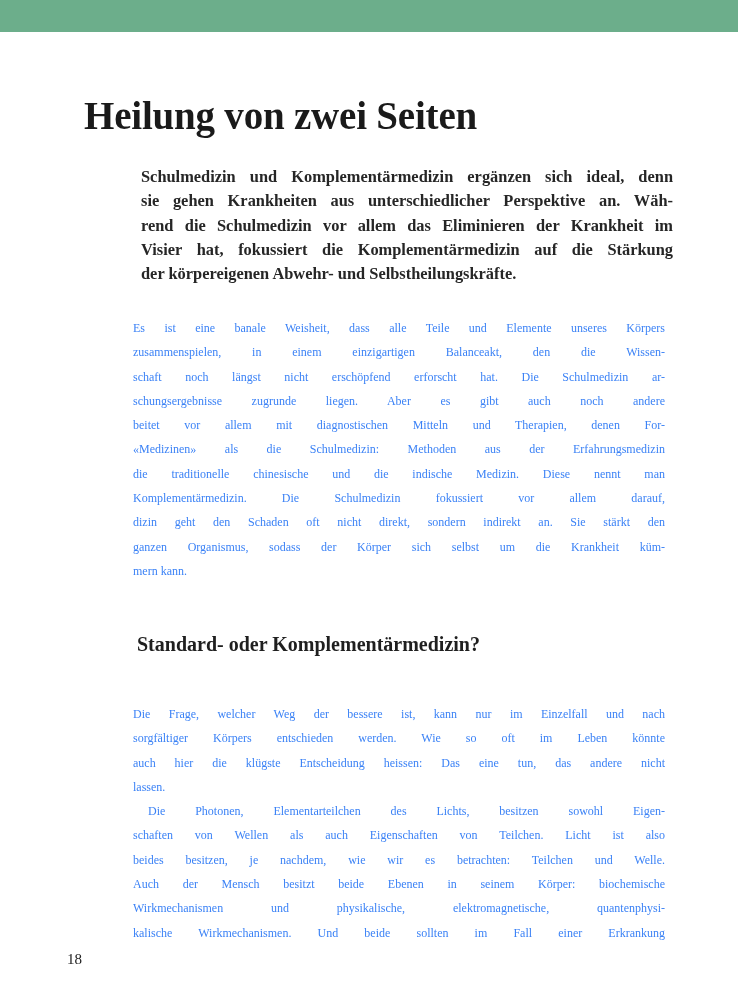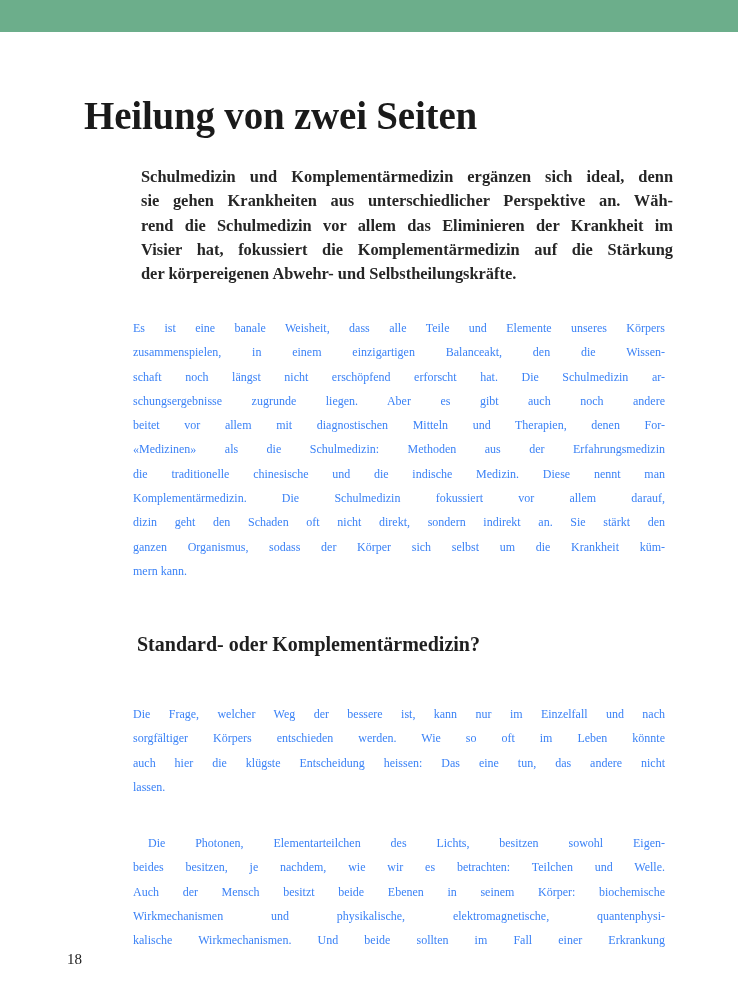--- a/index.html
+++ b/index.html
@@ -29,21 +29,21 @@
   .just { text-align: justify; text-align-last: justify; }
   .body-text {
     margin: 0; font-size: 12px; line-height: 24.3px; color: #3b82f6;
   }
   .p1 { top: 316px; }
   .subheading {
     top: 626px; margin: 4px; font-size: 20px; font-weight: bold;
     line-height: 28px; color: #1f1f1f;
   }
   .p2 { top: 702px; }
-  .indent { padding-left: 15px; margin-top: 32px; }
+  .indent { padding-left: 15px; }
   .page-number {
     position: absolute; left: 67px; top: 951px; font-size: 15px;
     color: #222;
   }
 </style>
 </head>
 <body>
 
 <div class="top-bar" style="background: rgb(108, 174, 139);"></div>
 
@@ -72,19 +72,20 @@
 </p>
 
 <h2 class="col subheading">Standard- oder Komplementärmedizin?</h2>
 
 <div class="col body-text p2">
   <span class="just">Die Frage, welcher Weg der bessere ist, kann nur im Einzelfall und nach</span>
   <span class="just">sorgfältiger Körpers entschieden werden. Wie so oft im Leben könnte</span>
   <span class="just">auch hier die klügste Entscheidung heissen: Das eine tun, das andere nicht</span>
   <span>lassen.</span>
   <span class="just indent">Die Photonen, Elementarteilchen des Lichts, besitzen sowohl Eigen-</span>
+  <span class="just">schaften von Wellen als auch Eigenschaften von Teilchen. Licht ist also</span>
   <span class="just">beides besitzen, je nachdem, wie wir es betrachten: Teilchen und Welle.</span>
   <span class="just">Auch der Mensch besitzt beide Ebenen in seinem Körper: biochemische</span>
   <span class="just">Wirkmechanismen und physikalische, elektromagnetische, quantenphysi-</span>
   <span class="just">kalische Wirkmechanismen. Und beide sollten im Fall einer Erkrankung</span>
 </div>
 
 <div class="page-number">18</div>
 
 </body></html>

